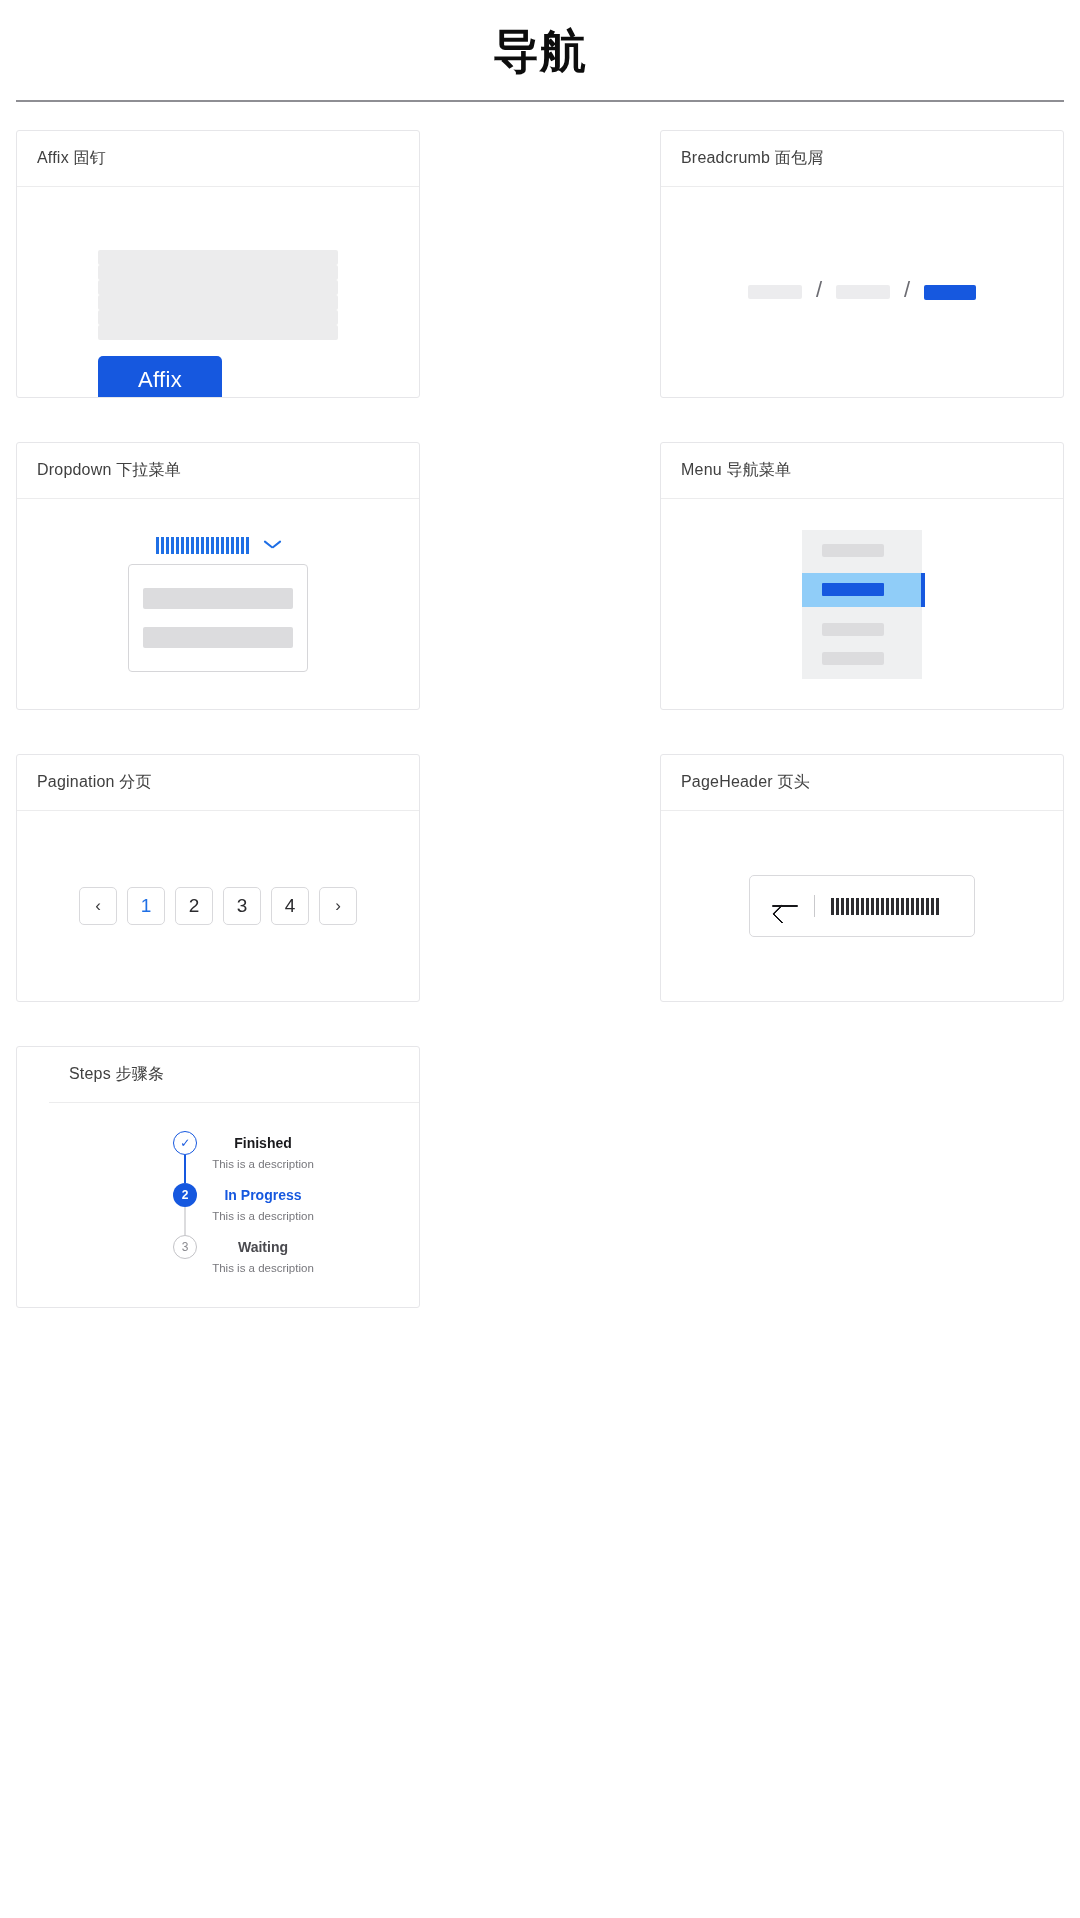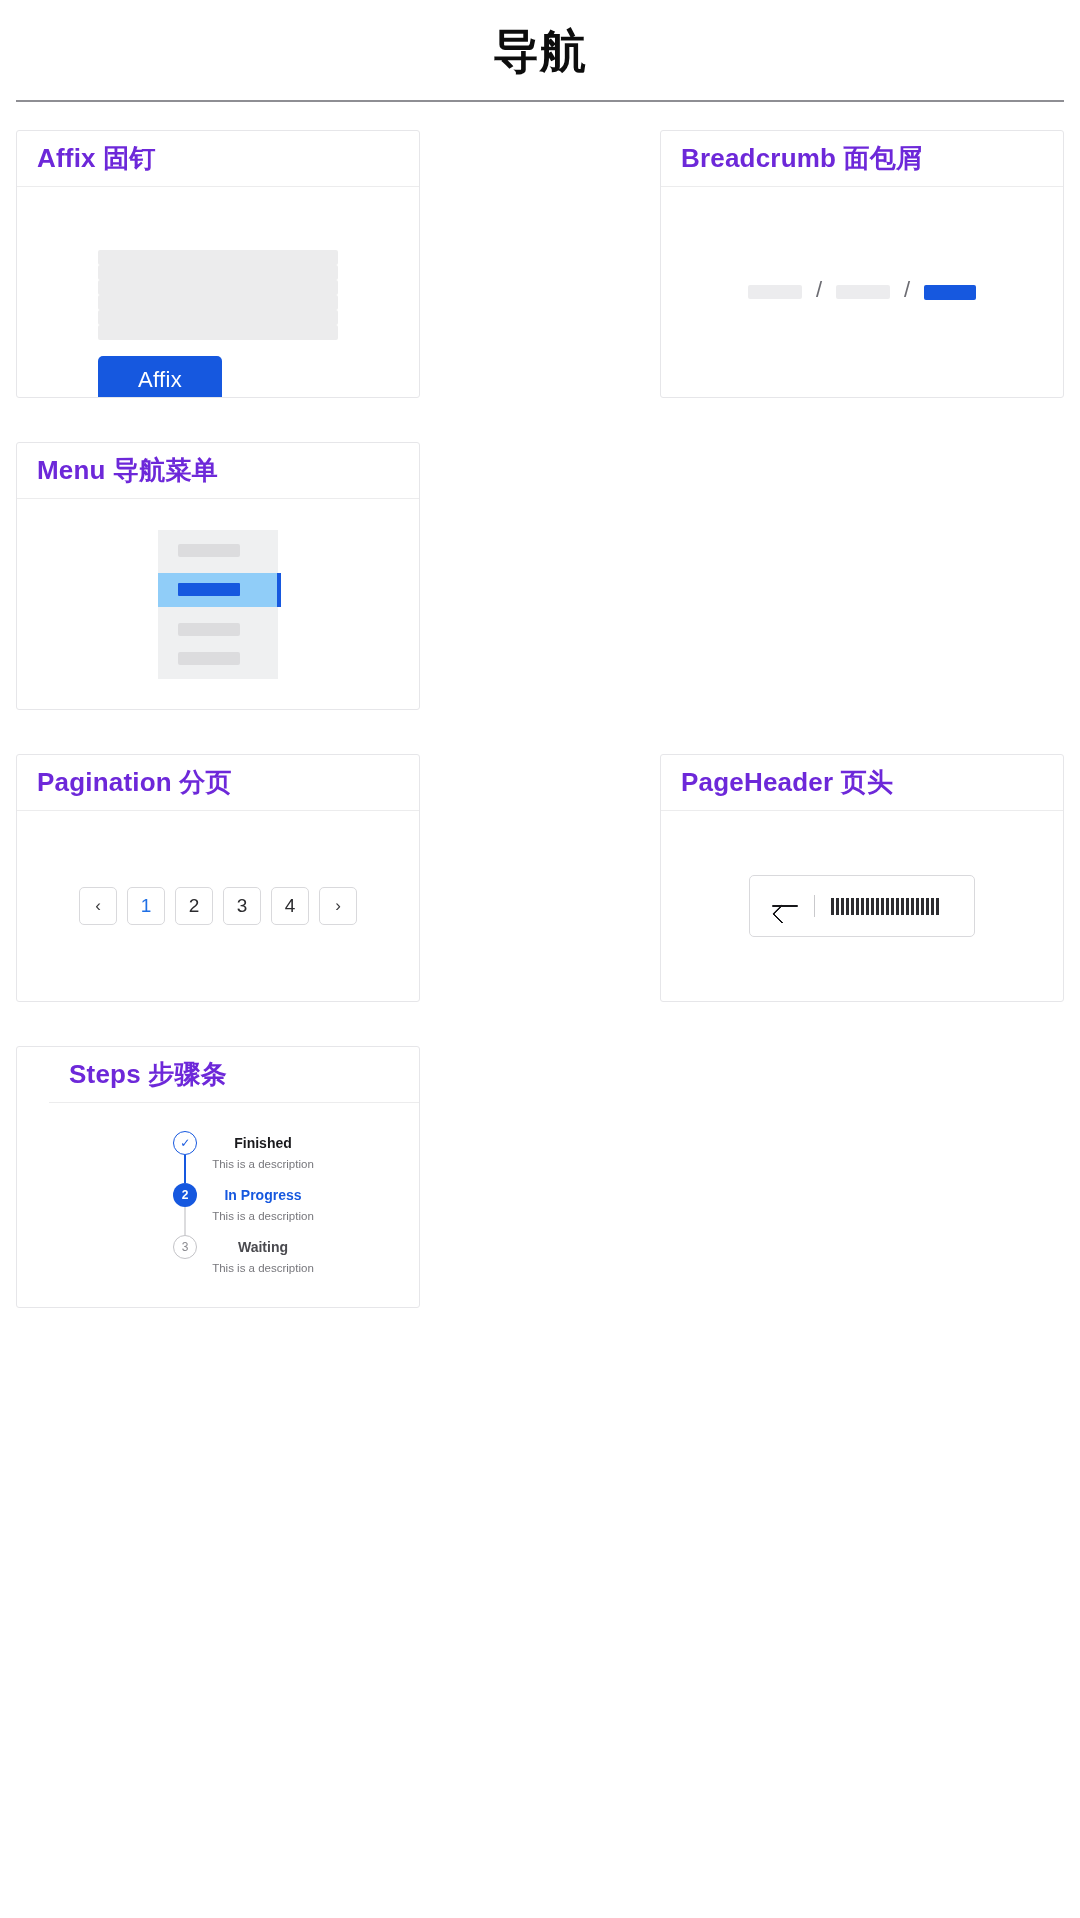--- a/index.html
+++ b/index.html
@@ -45,24 +45,24 @@
     display: flex;
     flex-direction: column;
     overflow: hidden;
   }
   .card-head {
     height: 56px;
     display: flex;
     align-items: center;
     padding: 0 20px;
     border-bottom: 1px solid #ececed;
-    font-size: 26px;
-    font-weight: 700;
+    font-size: 16px;
+    font-weight: 400;
     letter-spacing: .2px;
-    color: #6d28d9;
+    color: #404040;
     flex: 0 0 auto;
   }
   .card-body {
     position: relative;
     display: flex;
     align-items: center;
     justify-content: center;
     flex: 1 1 auto;
   }
 
@@ -267,20 +267,35 @@
           <div class="crumb-sep">/</div>
           <div class="crumb-chip active"></div>
         </div>
       </div>
     </section>
 
   </div>
 
   <div class="grid row2" style="margin-top:44px">
 
+    <section class="card">
+      <div class="card-head">Dropdown 下拉菜单</div>
+      <div class="card-body">
+        <div class="dd-wrap">
+          <div class="dd-trigger">
+            <div class="hatch"></div>
+            <div class="chev"></div>
+          </div>
+          <div class="dd-panel">
+            <div class="dd-item"></div>
+            <div class="dd-item"></div>
+          </div>
+        </div>
+      </div>
+    </section>
 
     <section class="card">
       <div class="card-head">Menu 导航菜单</div>
       <div class="card-body">
         <div class="menu-box">
           <div class="menu-item"></div>
           <div class="menu-item selected">
             <div class="bar"></div>
             <div class="edge"></div>
           </div>

